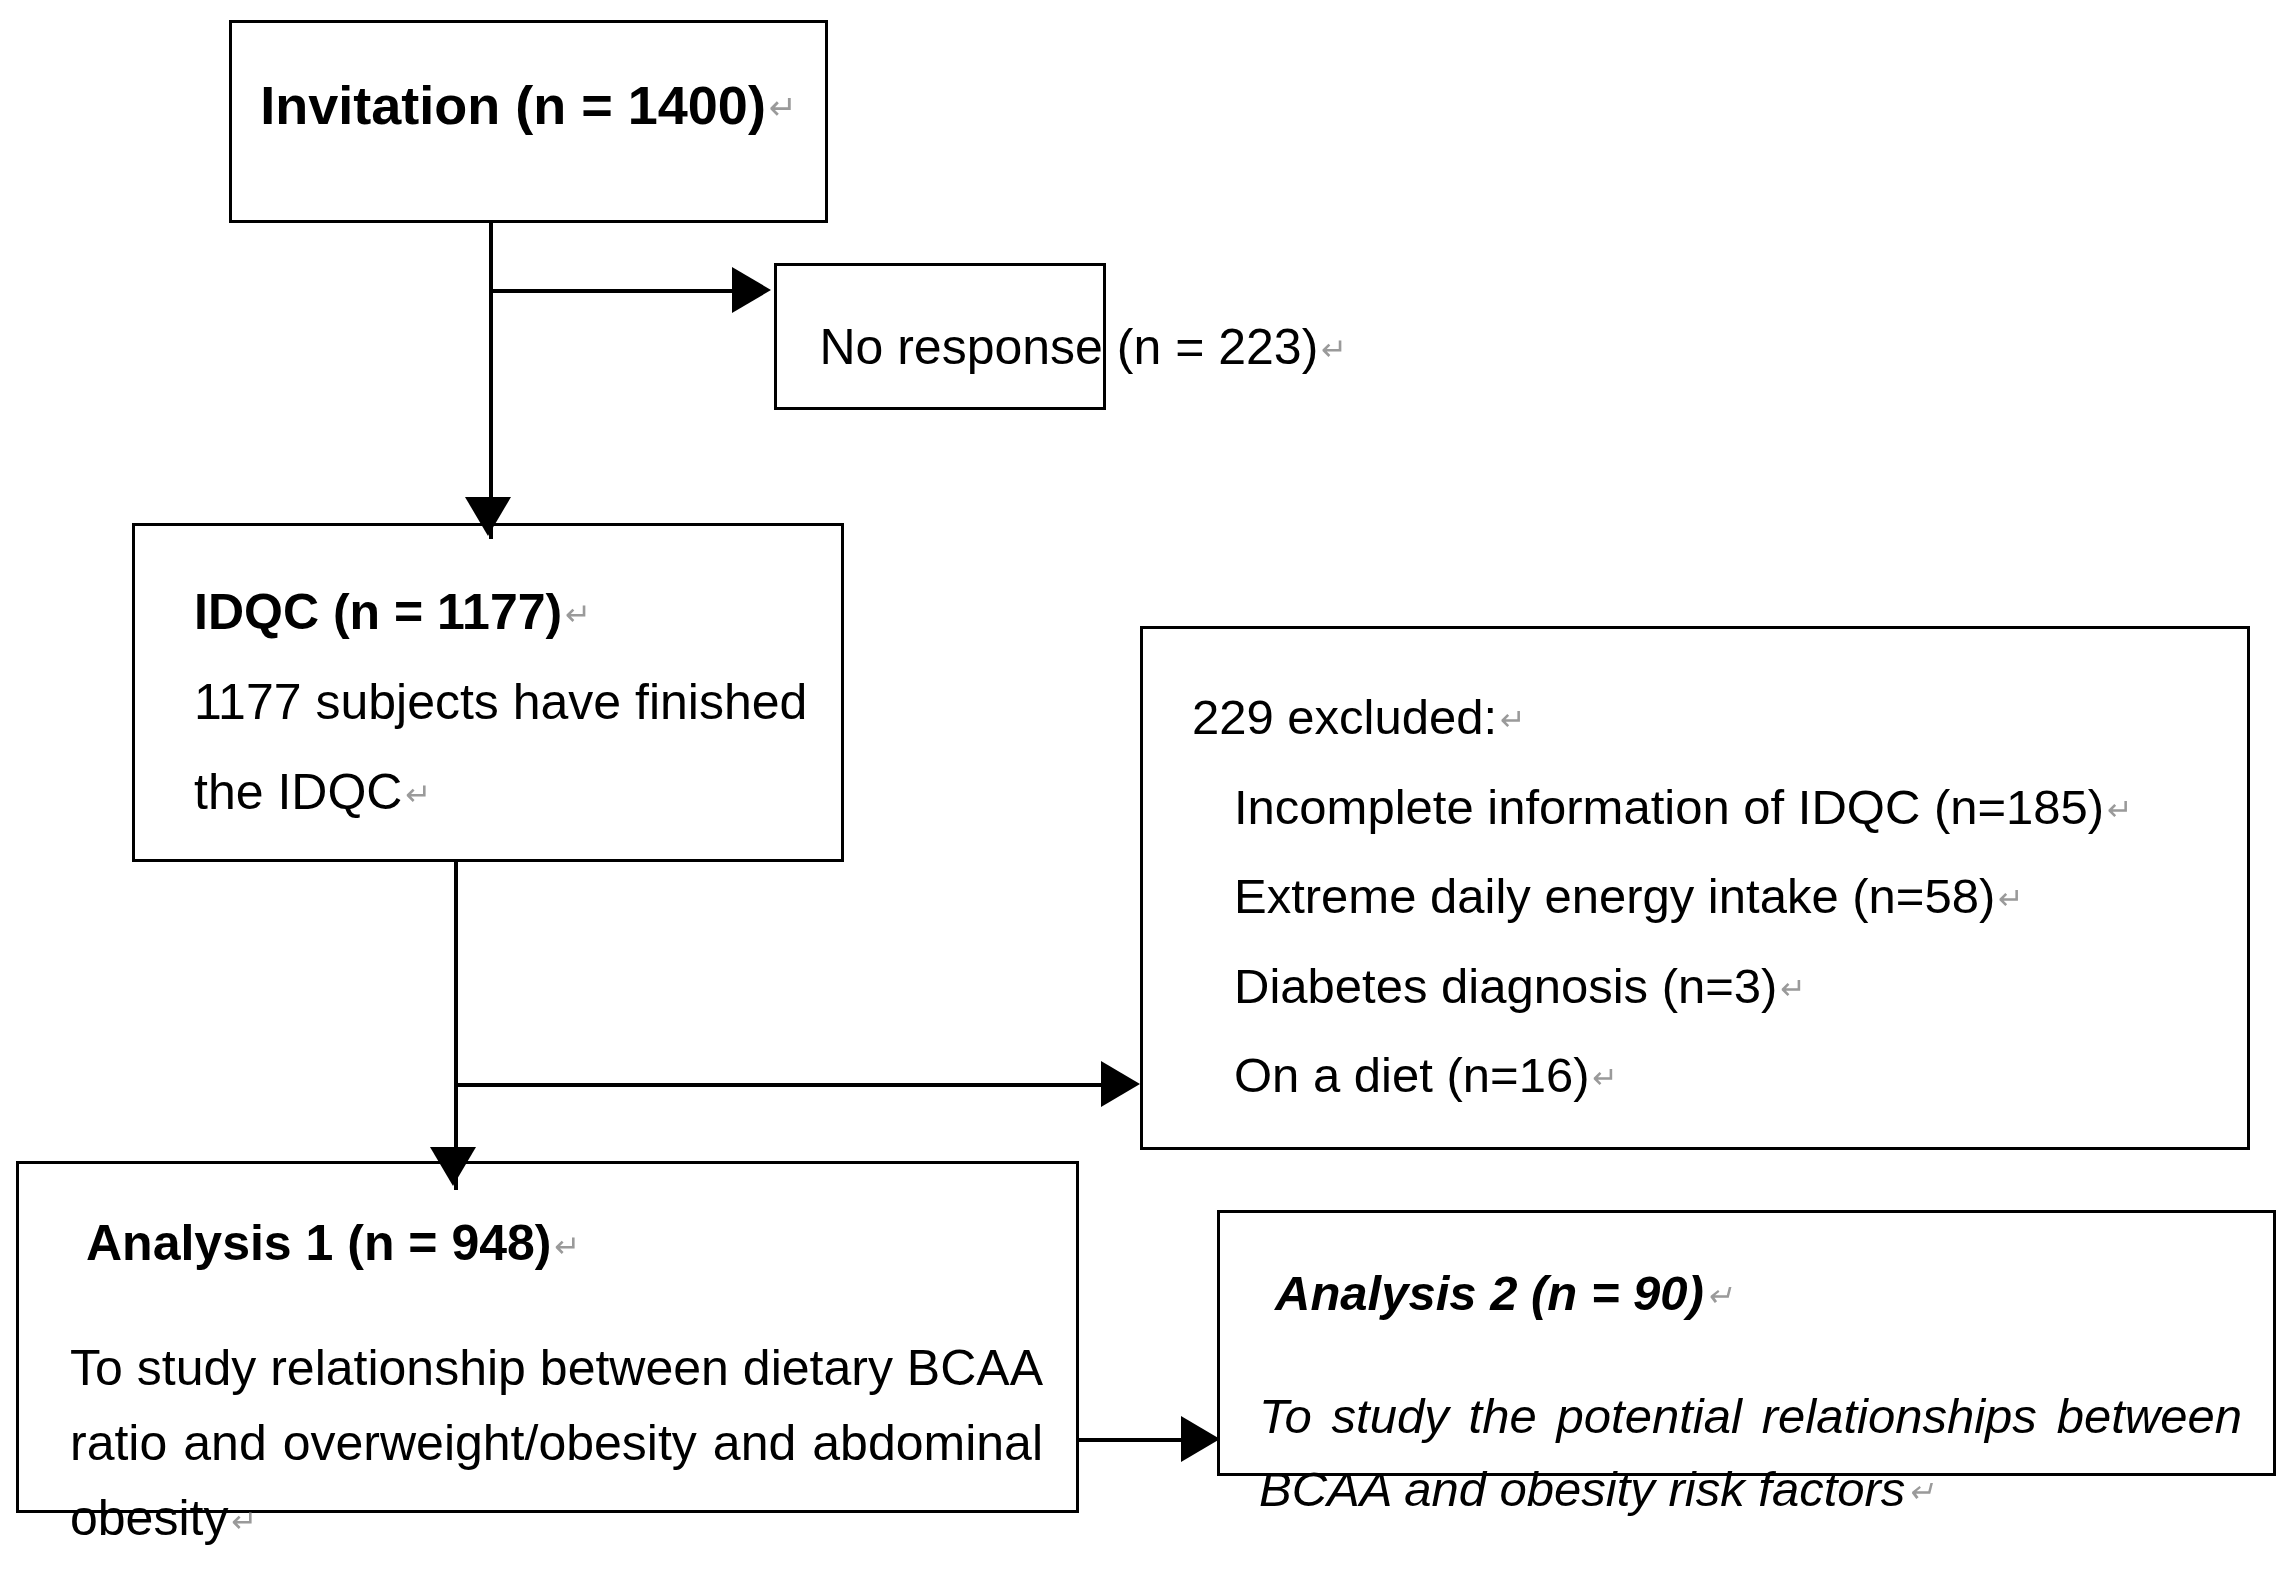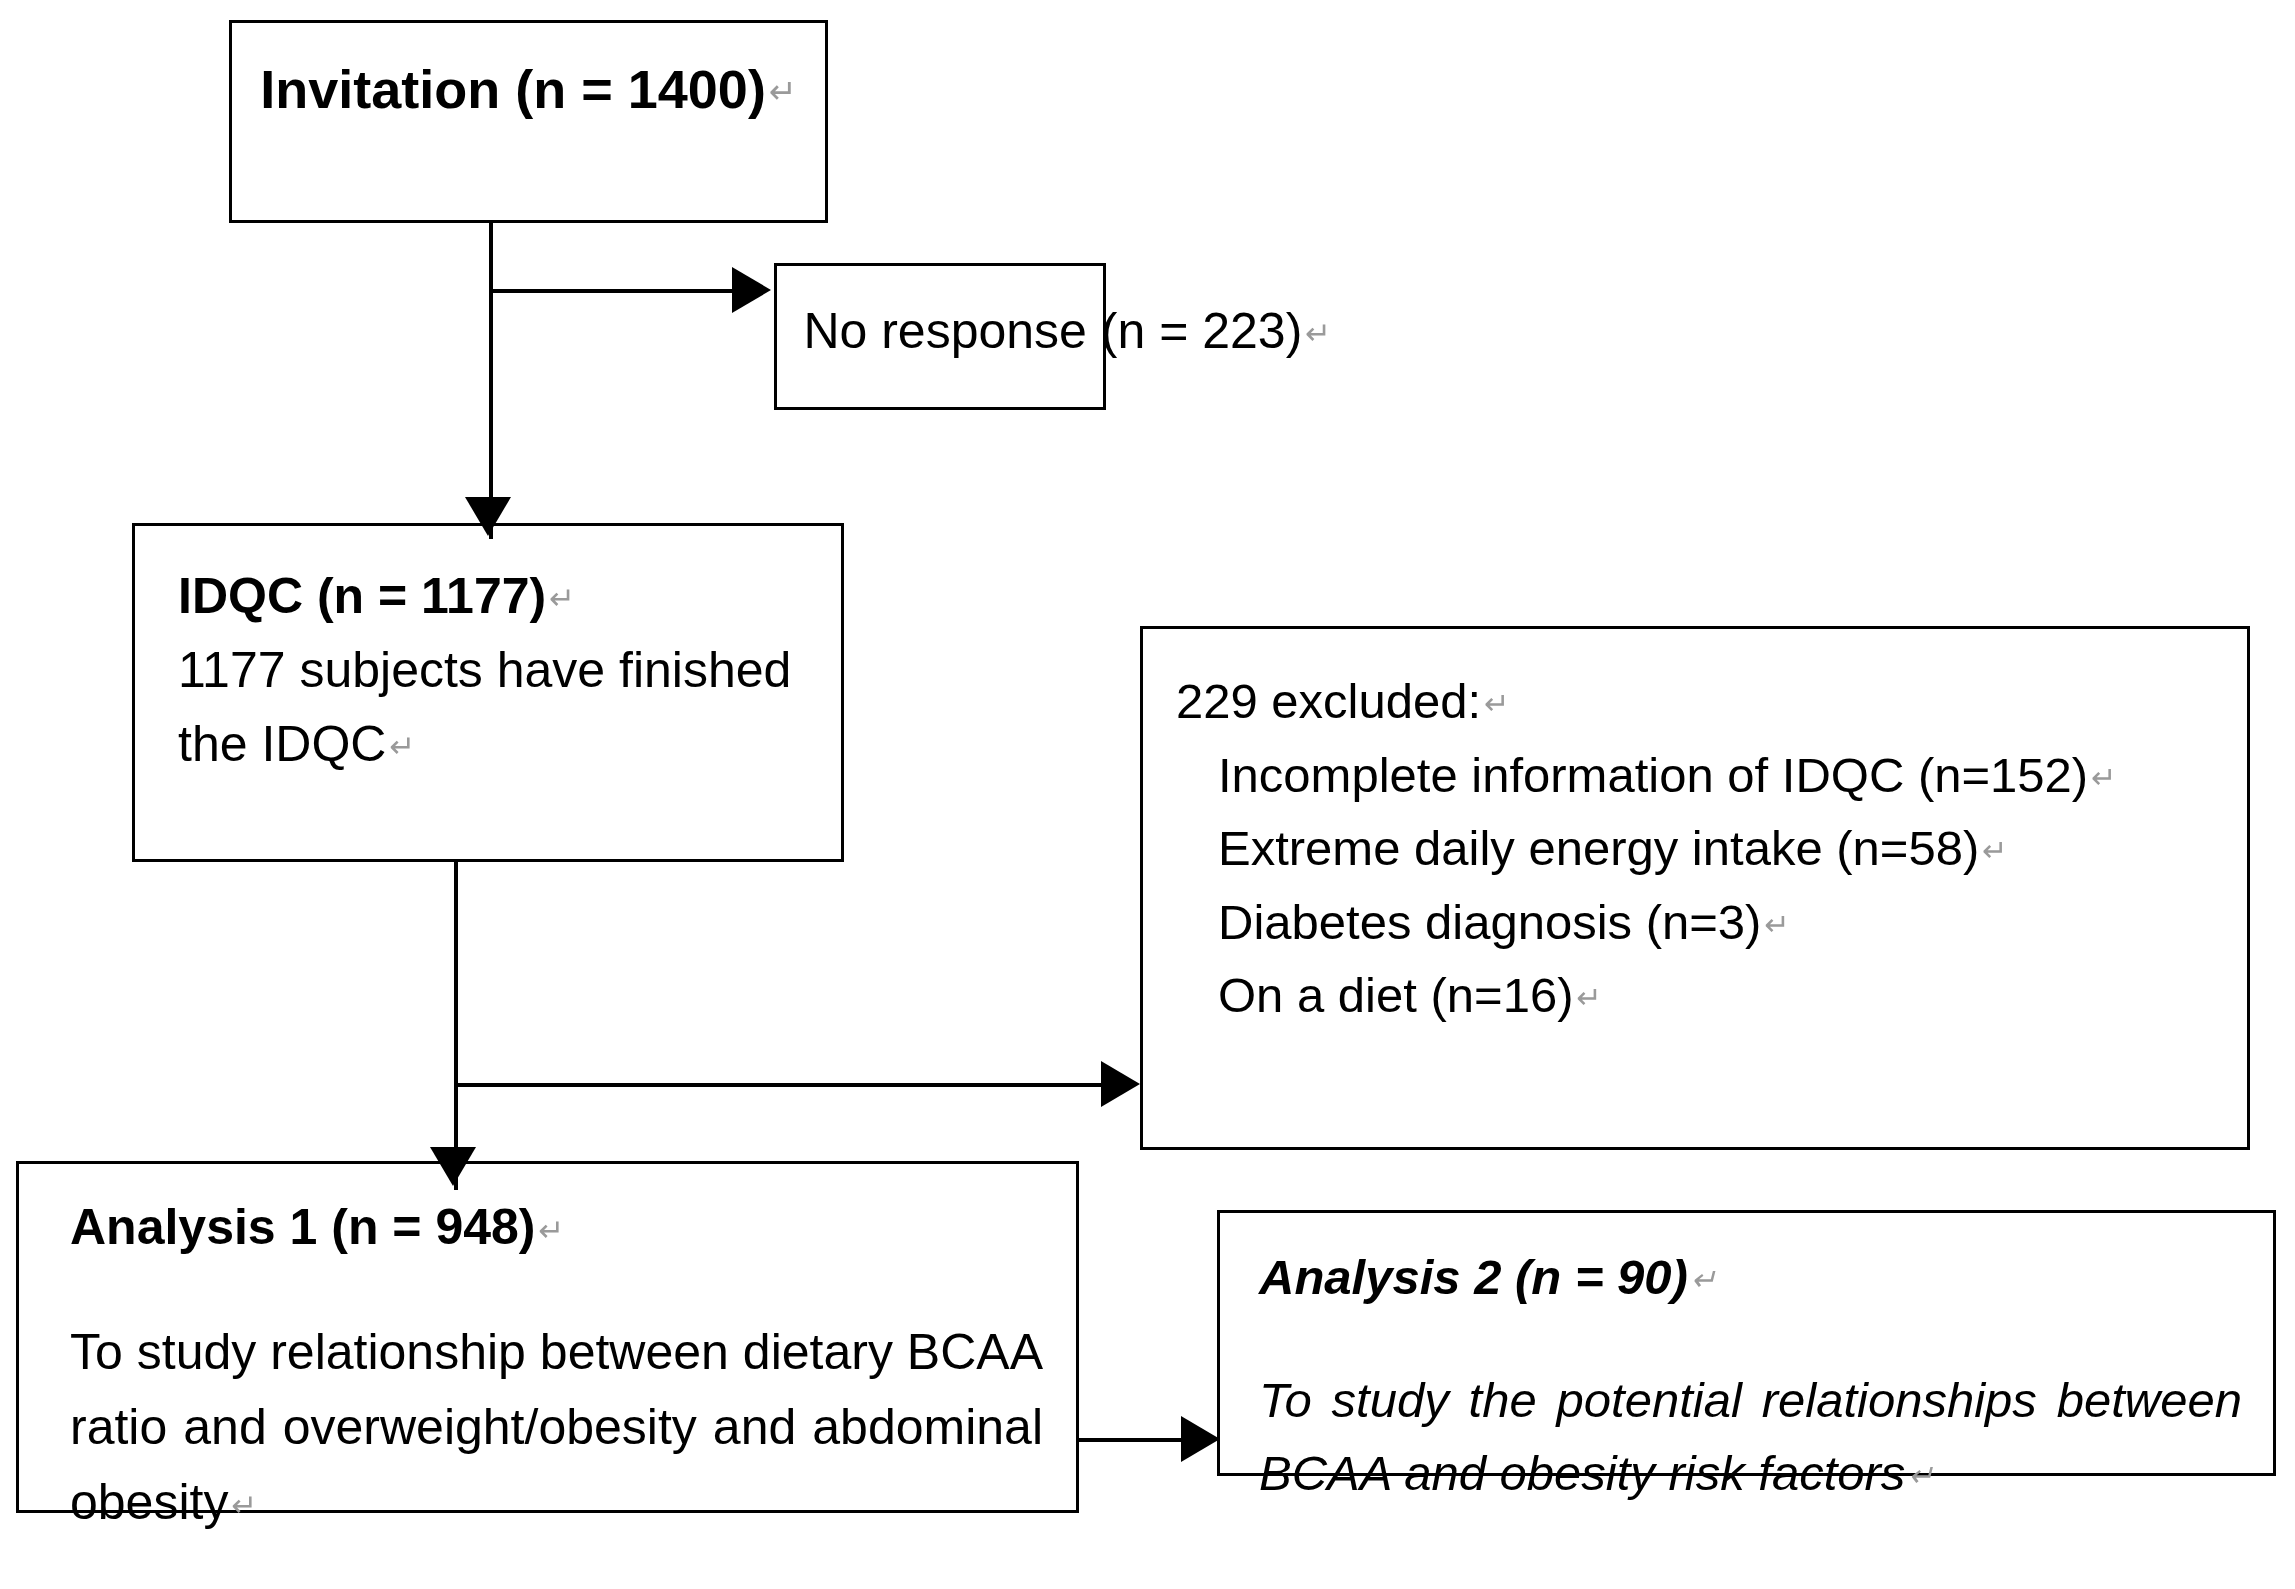--- a/index.html
+++ b/index.html
@@ -2,21 +2,21 @@
 <html style="font-size:11px"><head>
 <meta charset="utf-8">
 <style>
   html,body{margin:0;padding:0;background:#ffffff;}
   body{width:2295px;height:1590px;position:relative;overflow:hidden;
        font-family:"Liberation Sans", sans-serif; color:#000;}
   #flow{position:absolute;left:0;top:0;width:2295px;height:1590px;}
 
   .box{position:absolute;border:3.5px solid #000;background:#fff;box-sizing:border-box;}
   .box .tx{position:absolute;left:0;right:0;}
-  .line{margin:0;white-space:nowrap;}
+  .line{margin:16px;white-space:nowrap;}
   .bold{font-weight:bold;}
   .ret{color:#9a9a9a;font-weight:normal;font-size:0.62em;vertical-align:0.12em;
        margin-left:2.8px;letter-spacing:0;}
 
   
   #box-invitation{left:229px;top:19.5px;width:599px;height:203px;}
   #box-invitation .tx{top:35px;text-align:center;font-size:54px;}
 
   
   #box-noresponse{left:774px;top:263px;width:332px;height:147px;}
@@ -85,21 +85,21 @@
     <div class="tx">
       <p class="line bold"><span>IDQC (n = 1177)</span><span class="ret">↵</span></p>
       <p class="line"><span>1177 subjects have finished</span></p>
       <p class="line"><span>the IDQC</span><span class="ret">↵</span></p>
     </div>
   </div>
 
   <div class="box" id="box-excluded">
     <div class="tx">
       <p class="line"><span>229 excluded:</span><span class="ret">↵</span></p>
-      <p class="line indent"><span>Incomplete information of IDQC (n=152)</span><span class="ret">↵</span></p>
+      <p class="line indent"><span>Incomplete information of IDQC (n=185)</span><span class="ret">↵</span></p>
       <p class="line indent"><span>Extreme daily energy intake (n=58)</span><span class="ret">↵</span></p>
       <p class="line indent"><span>Diabetes diagnosis (n=3)</span><span class="ret">↵</span></p>
       <p class="line indent"><span>On a diet (n=16)</span><span class="ret">↵</span></p>
     </div>
   </div>
 
   <div class="box" id="box-analysis1">
     <div class="tx">
       <p class="line bold"><span>Analysis 1 (n = 948)</span><span class="ret">↵</span></p>
       <p class="just"><span>To study relationship between dietary BCAA ratio and overweight/obesity and abdominal obesity</span><span class="ret">↵</span></p>

